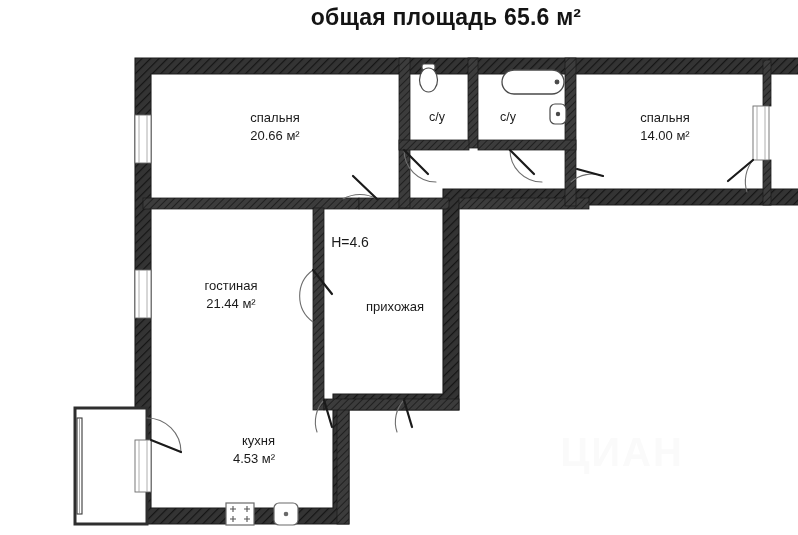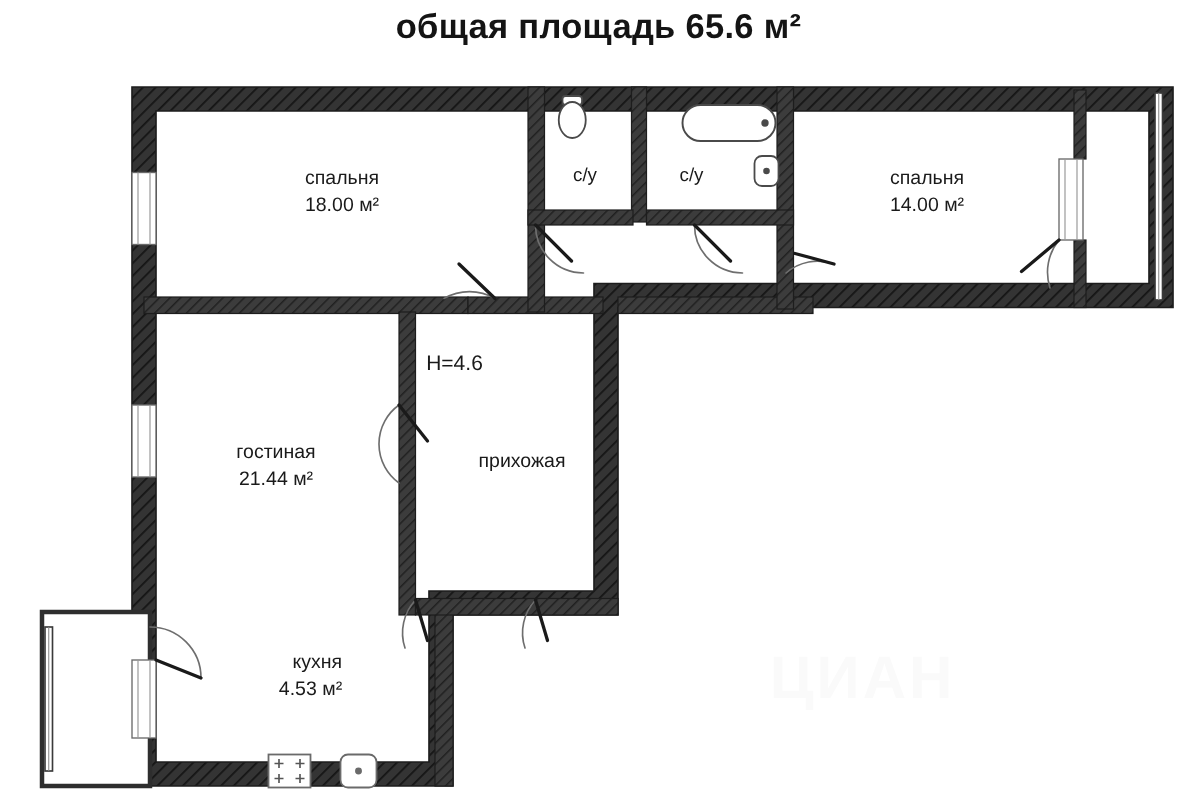--- a/index.html
+++ b/index.html
@@ -1,21 +1,21 @@
 <!DOCTYPE html>
 <html><head>
 <meta charset="utf-8">
 <style>
   html,body{margin:0;padding:0;background:#ffffff;}
   body{
     width:798px;height:535px;position:relative;overflow:hidden;
     font-family:"Liberation Sans","DejaVu Sans",sans-serif;
     color:#111111;
   }
-  #floorplan-root{position:absolute;inset:0;}
+  #floorplan-root{position:absolute;inset:0;margin-left:47px;}
 
   .title{
     position:absolute;top:4px;left:0;width:798px;text-align:center;
     font-size:23px;font-weight:700;letter-spacing:.2px;color:#141414;
     white-space:nowrap;
   }
 
   .svg-layer{position:absolute;top:0;left:0;width:798px;height:535px;}
 
   .lbl{
@@ -191,37 +191,37 @@
     </g>
 
     <g fill="#ffffff" stroke="#6a6a6a" stroke-width="1.2">
       <rect x="227" y="503" width="24" height="22" rx="5"></rect>
       <circle cx="239" cy="514" r="1.7" fill="#6a6a6a"></circle>
     </g>
   </svg>
 
   <div class="lbl" style="left:228px;top:127px;">
     <span class="name">спальня</span>
-    <span class="area">18.00 м²</span>
+    <span class="area">20.66 м²</span>
   </div>
 
   <div class="lbl small" style="left:390px;top:117px;">
     <span class="name">с/у</span>
   </div>
 
   <div class="lbl small" style="left:461px;top:117px;">
     <span class="name">с/у</span>
   </div>
 
   <div class="lbl" style="left:618px;top:127px;">
     <span class="name">спальня</span>
     <span class="area">14.00 м²</span>
   </div>
 
-  <div class="lbl" style="left:184px;top:310px;">
+  <div class="lbl" style="left:184px;top:295px;">
     <span class="name">гостиная</span>
     <span class="area">21.44 м²</span>
   </div>
 
   <div class="lbl" style="left:348px;top:307px;">
     <span class="name">прихожая</span>
   </div>
 
   <div class="lbl" style="left:207px;top:450px;text-align:right;">
     <span class="name">кухня</span>

